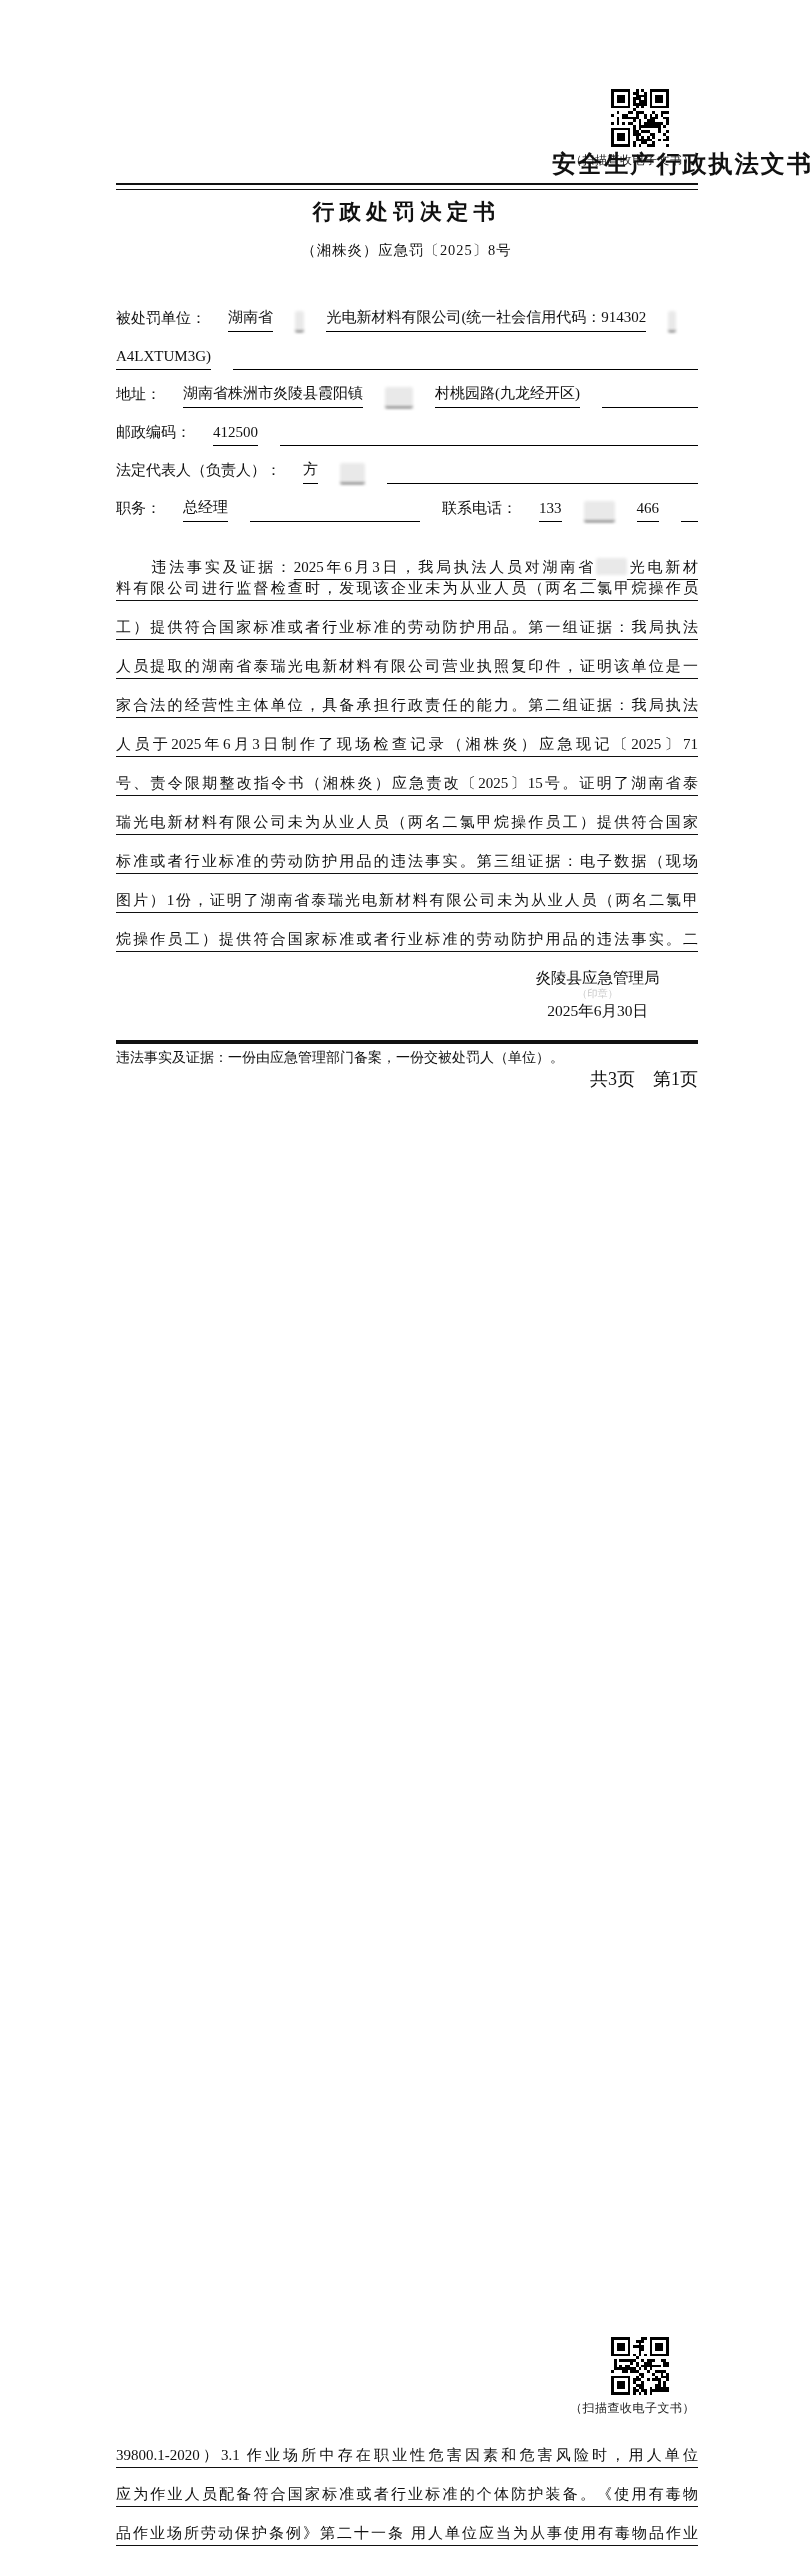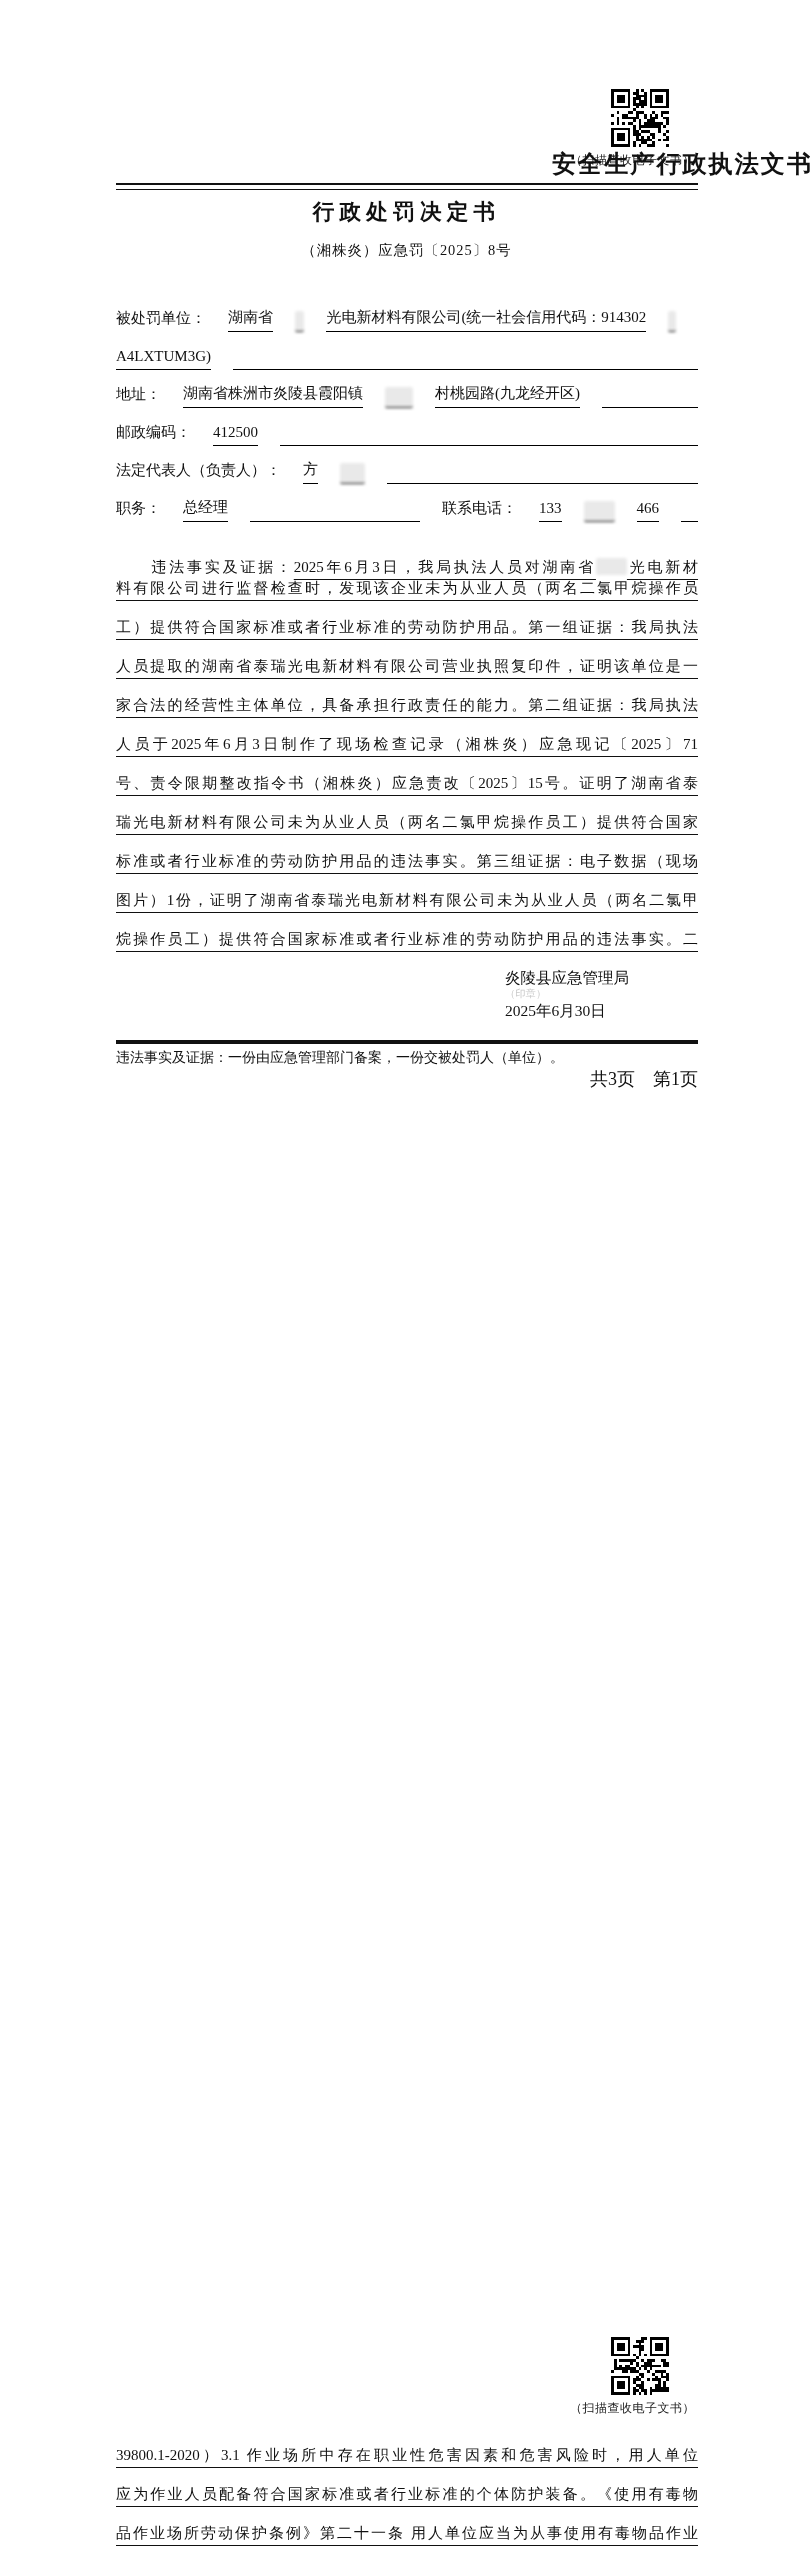--- a/index.html
+++ b/index.html
@@ -21,21 +21,21 @@
   .fl .u{border-bottom:1px solid #000;}
   .fl .fill{flex:1 1 auto;border-bottom:1px solid #000;}
   
   .para{position:absolute;left:116px;width:582px;}
   .bl{height:39px;line-height:39px;font-size:15px;text-align:justify;text-align-last:justify;}
   .bl .u{text-decoration:underline;text-underline-offset:6.7px;text-decoration-thickness:1px;margin-top:28px;}
   .bl .redact{display:inline-block;height:16.5px;vertical-align:-2.6px;}
   .redact{background:#e9e9e9;filter:blur(1.5px);border-radius:2.1px;}
   .fl .redact{height:15.5px;}
   
-  .sign{position:absolute;left:505px;width:185px;text-align:left;}
+  .sign{position:absolute;left:505px;width:185px;text-align:center;}
   .sign .agency{font-size:15.5px;line-height:18.5px;}
   .sign .seal{font-size:10.3px;line-height:12.4px;color:#c9c9c9;}
   .sign .date{font-size:15.5px;line-height:18.5px;margin-top:2.1px;}
   
   .f-rule{position:absolute;left:116px;width:582px;height:3.6px;background:#111;}
   .f-note{position:absolute;left:116px;width:582px;font-size:14px;}
   .f-count{position:absolute;left:116px;width:582px;font-size:18px;text-align:right;}
 </style>
 </head>
 <body>

